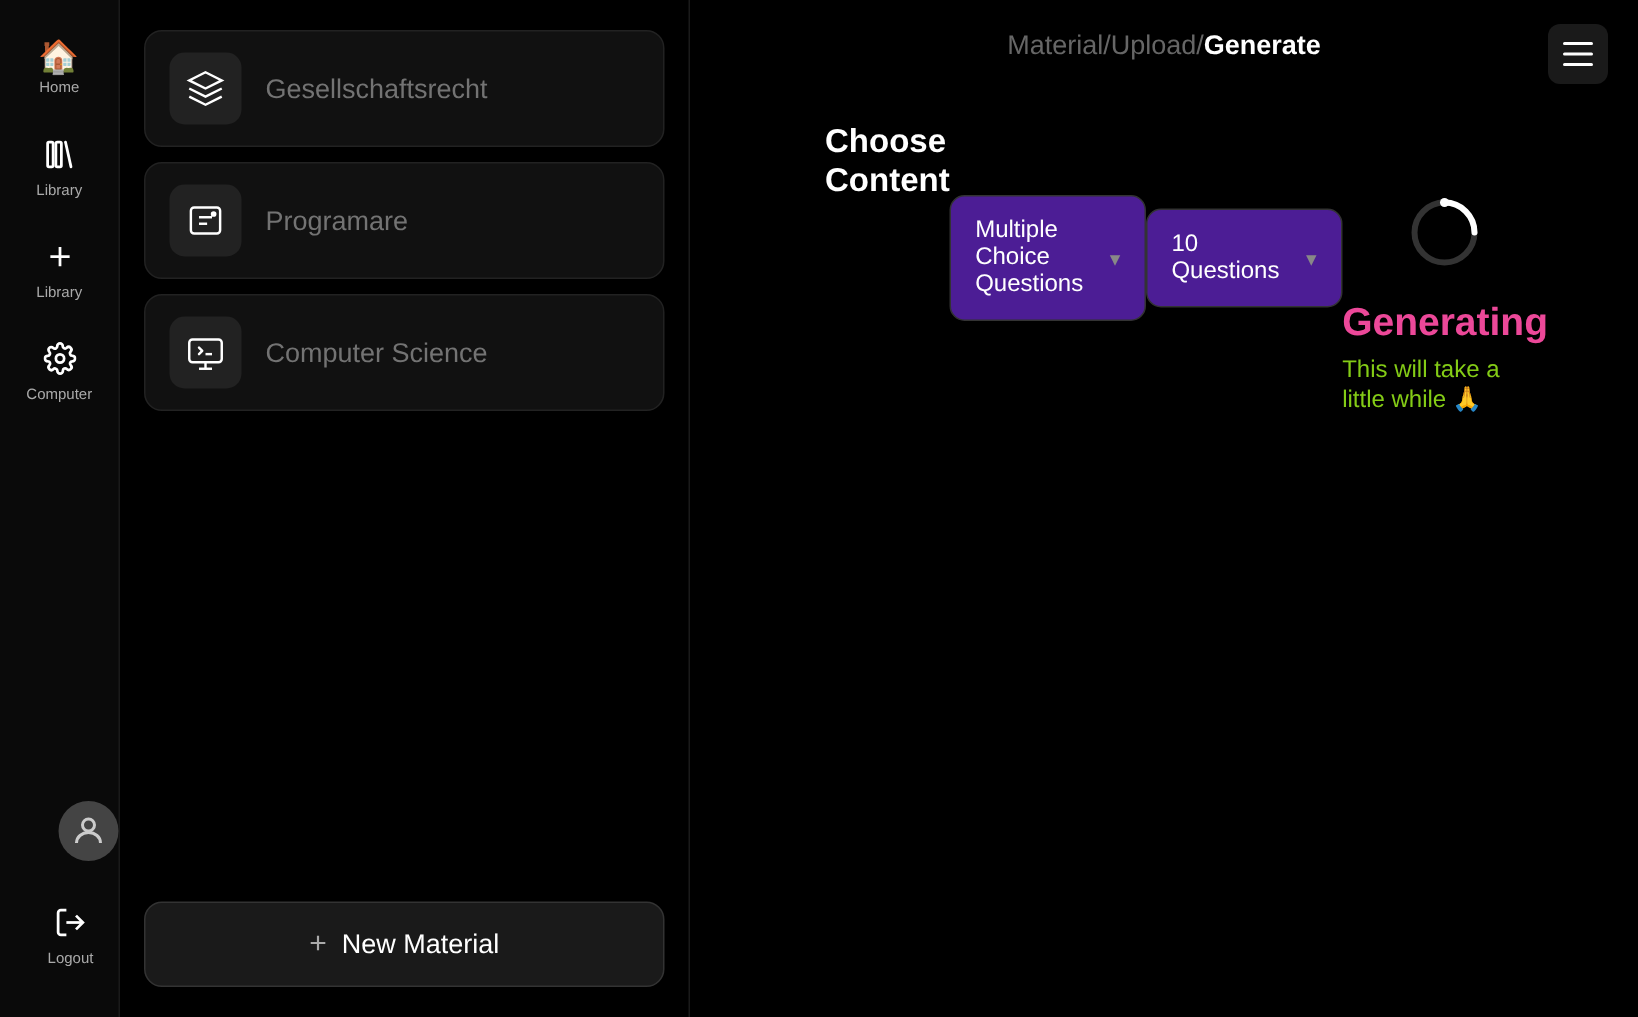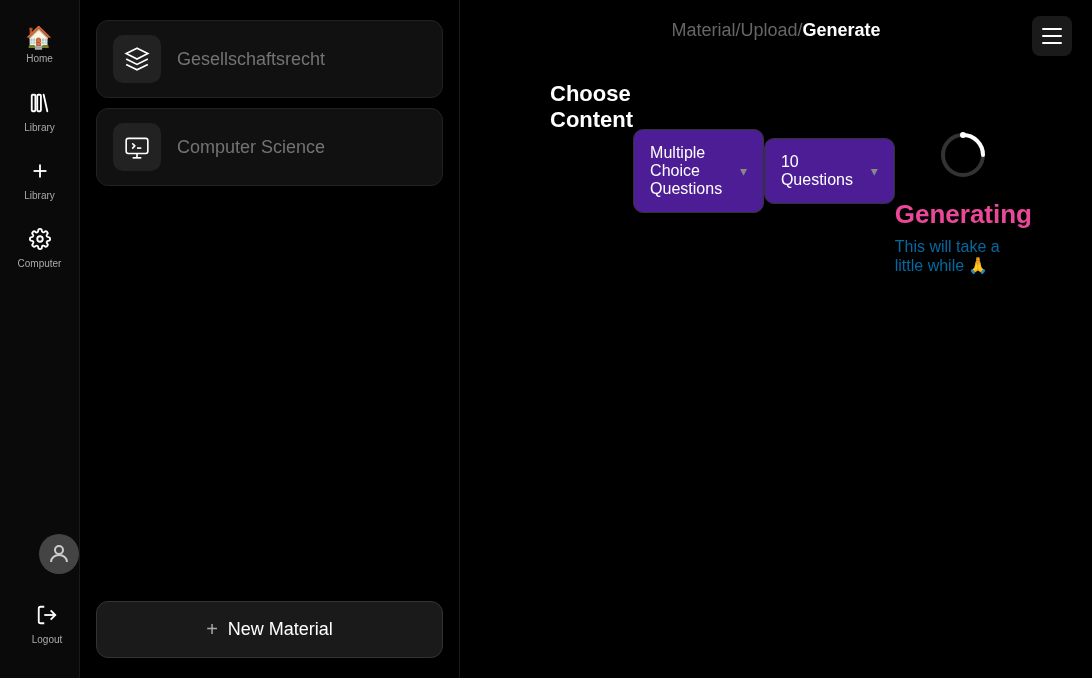--- a/index.html
+++ b/index.html
@@ -245,21 +245,21 @@
       to { transform: rotate(360deg); }
     }
     .generating-title {
       font-size: 26px;
       font-weight: 700;
       color: #ec4899;
       margin-bottom: 8px;
     }
     .generating-subtitle {
       font-size: 16px;
-      color: #0369a1;
+      color: #84cc16;
     }
   </style>
 </head>
 <body>
 
 <div class="sidebar">
   <div class="sidebar-item">
     <span class="sidebar-icon">🏠</span>
     <span class="sidebar-label">Home</span>
   </div>
@@ -320,20 +320,31 @@
       <div class="course-icon">
         <svg width="26" height="26" viewBox="0 0 24 24" fill="none" stroke="#fff" stroke-width="1.5">
           <path d="M12 2L2 7l10 5 10-5-10-5z"></path>
           <path d="M2 17l10 5 10-5"></path>
           <path d="M2 12l10 5 10-5"></path>
         </svg>
       </div>
       <span class="course-name">Gesellschaftsrecht</span>
     </div>
 
+    <div class="course-item">
+      <div class="course-icon">
+        <svg width="26" height="26" viewBox="0 0 24 24" fill="none" stroke="#fff" stroke-width="1.5">
+          <rect x="3" y="4" width="18" height="16" rx="2"></rect>
+          <line x1="8" y1="10" x2="16" y2="10"></line>
+          <line x1="8" y1="14" x2="13" y2="14"></line>
+          <circle cx="17" cy="8" r="1" fill="#fff"></circle>
+        </svg>
+      </div>
+      <span class="course-name">Programare</span>
+    </div>
 
     <div class="course-item">
       <div class="course-icon">
         <svg width="26" height="26" viewBox="0 0 24 24" fill="none" stroke="#fff" stroke-width="1.5">
           <rect x="2" y="4" width="20" height="14" rx="2"></rect>
           <line x1="8" y1="22" x2="16" y2="22"></line>
           <line x1="12" y1="18" x2="12" y2="22"></line>
           <polyline points="8 9 10 11 8 13" stroke-linecap="round" stroke-linejoin="round"></polyline>
           <line x1="12" y1="13" x2="16" y2="13"></line>
         </svg>

